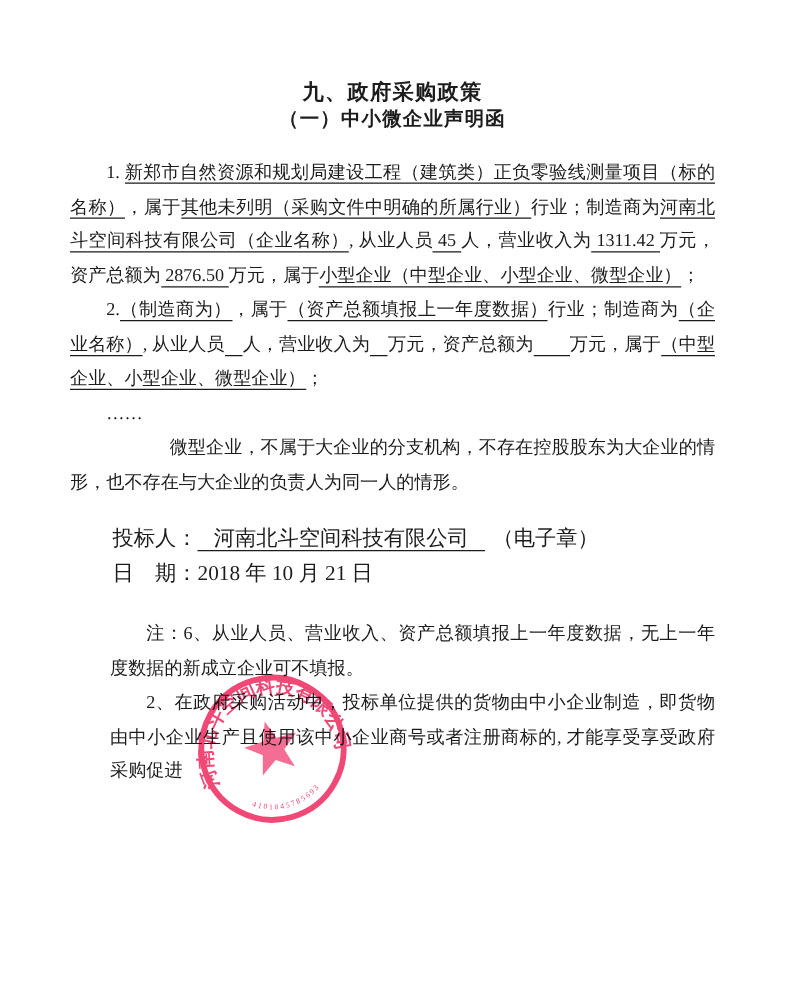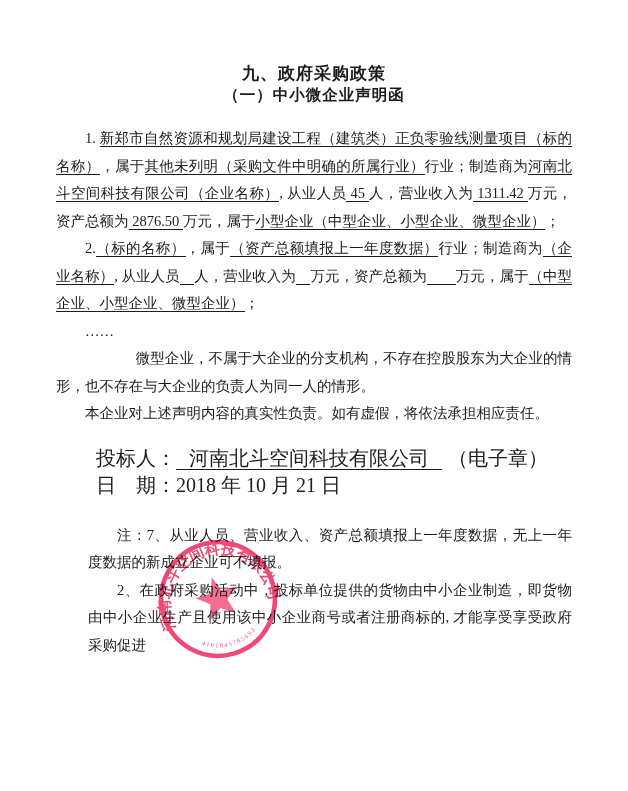--- a/index.html
+++ b/index.html
@@ -33,21 +33,21 @@
     text-indent:2em;
     text-align:justify;
   }
   .para.deep-indent{text-indent:5.5em;}
   .para .u{
     border-bottom:1px solid #1c1c1c;
   }
   .sign-block{
     margin-top:17px;
     margin-left:2em;
-    font-size:20px;
+    font-size:17px;
     line-height:27.5px;
   }
   .blank-line{
     border-bottom:1px solid #1c1c1c;
     padding:0 13px;
   }
   .seal-note{padding-left:6px;}
   .notes-block{
     margin-top:22px;
     margin-left:2em;
@@ -69,37 +69,36 @@
 
 <div class="page">
   <div class="content">
 
     <div class="doc-title">九、政府采购政策</div>
 
     <div class="doc-subtitle">（一）中小微企业声明函</div>
 
     <div class="bodytext">
       <p class="para"><span>1. </span><span class="u">新郑市自然资源和规划局建设工程（建筑类）正负零验线测量项目（标的名称）</span><span>，属于</span><span class="u">其他未列明（采购文件中明确的所属行业）</span><span>行业；制造商为</span><span class="u">河南北斗空间科技有限公司（企业名称）</span><span>, 从业人员</span><span class="u"> 45 </span><span>人，营业收入为</span><span class="u"> 1311.42 </span><span>万元，资产总额为</span><span class="u"> 2876.50 </span><span>万元，属于</span><span class="u">小型企业（中型企业、小型企业、微型企业）</span><span>；</span></p>
-      <p class="para"><span>2.</span><span class="u">（标的名称）</span><span>，属于</span><span class="u">（资产总额填报上一年度数据）</span><span>行业；制造商为</span><span class="u">（企业名称）</span><span>, 从业人员</span><span class="u">　</span><span>人，营业收入为</span><span class="u">　</span><span>万元，资产总额为</span><span class="u">　　</span><span>万元，属于</span><span class="u">（中型企业、小型企业、微型企业）</span><span>；</span></p>
+      <p class="para"><span>2.</span><span class="u">（制造商为）</span><span>，属于</span><span class="u">（资产总额填报上一年度数据）</span><span>行业；制造商为</span><span class="u">（企业名称）</span><span>, 从业人员</span><span class="u">　</span><span>人，营业收入为</span><span class="u">　</span><span>万元，资产总额为</span><span class="u">　　</span><span>万元，属于</span><span class="u">（中型企业、小型企业、微型企业）</span><span>；</span></p>
       <p class="para"><span>……</span></p>
       <p class="para deep-indent"><span>微型企业，不属于大企业的分支机构，不存在控股股东为大企业的情形，也不存在与大企业的负责人为同一人的情形。</span></p>
-      <p class="para"><span>本企业对上述声明内容的真实性负责。如有虚假，将依法承担相应责任。</span></p>
     </div>
 
     <div class="sign-block">
       <div>
         <span>投标人：</span><span class="blank-line">河南北斗空间科技有限公司</span><span class="seal-note">（电子章）</span>
       </div>
       <div>
         <span>日　期：</span><span>2018 年 10 月 21 日</span>
       </div>
     </div>
 
     <div class="notes-block">
-      <p class="para"><span>注：7、从业人员、营业收入、资产总额填报上一年度数据，无上一年度数据的新成立企业可不填报。</span></p>
+      <p class="para"><span>注：6、从业人员、营业收入、资产总额填报上一年度数据，无上一年度数据的新成立企业可不填报。</span></p>
       <p class="para"><span>2、在政府采购活动中，投标单位提供的货物由中小企业制造，即货物由中小企业生产且使用该中小企业商号或者注册商标的, 才能享受享受政府采购促进</span></p>
     </div>
 
   </div>
 
   <svg class="stamp" viewBox="0 0 120 120" xmlns="http://www.w3.org/2000/svg">
     <circle cx="60" cy="60" r="55" fill="none" stroke="#ee2f63" stroke-width="4.5"></circle>
     <polygon points="60,38 65.3,52.7 80.9,53.2 68.6,62.8 72.9,77.8 60,69 47.1,77.8 51.4,62.8 39.1,53.2 54.7,52.7" fill="#ee2f63" opacity="0.8"></polygon>
     <defs>
       <path id="seal-arc-top" d="M 13,77 A 48.5 48.5 0 1 1 107,77" fill="none"></path>

